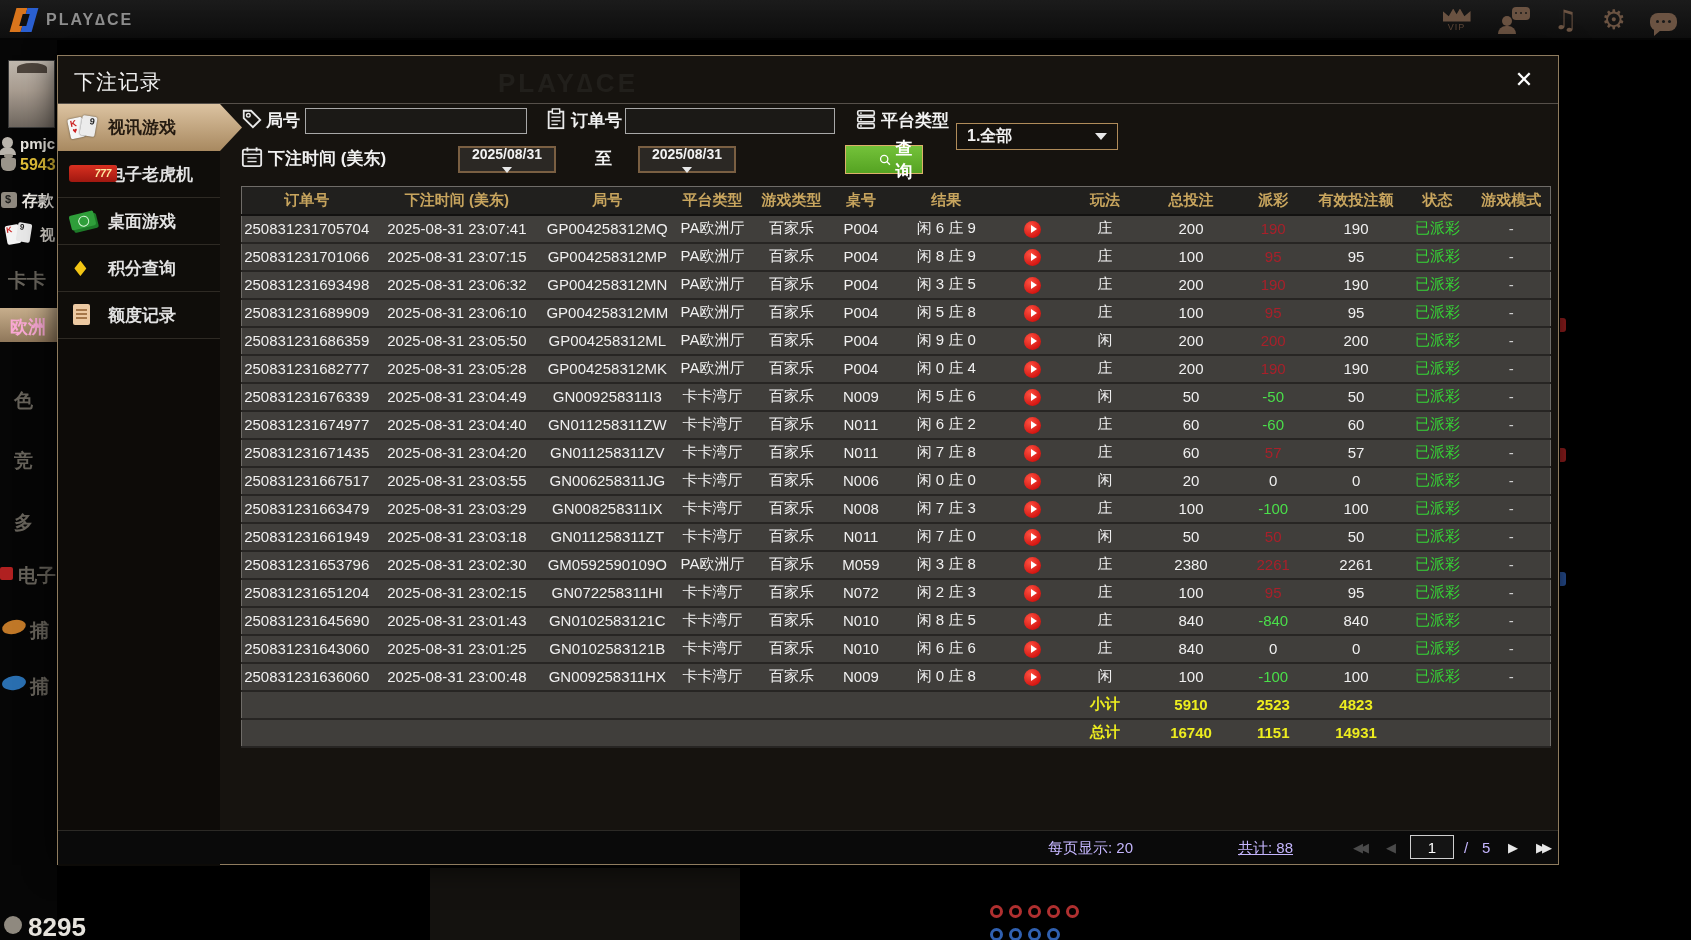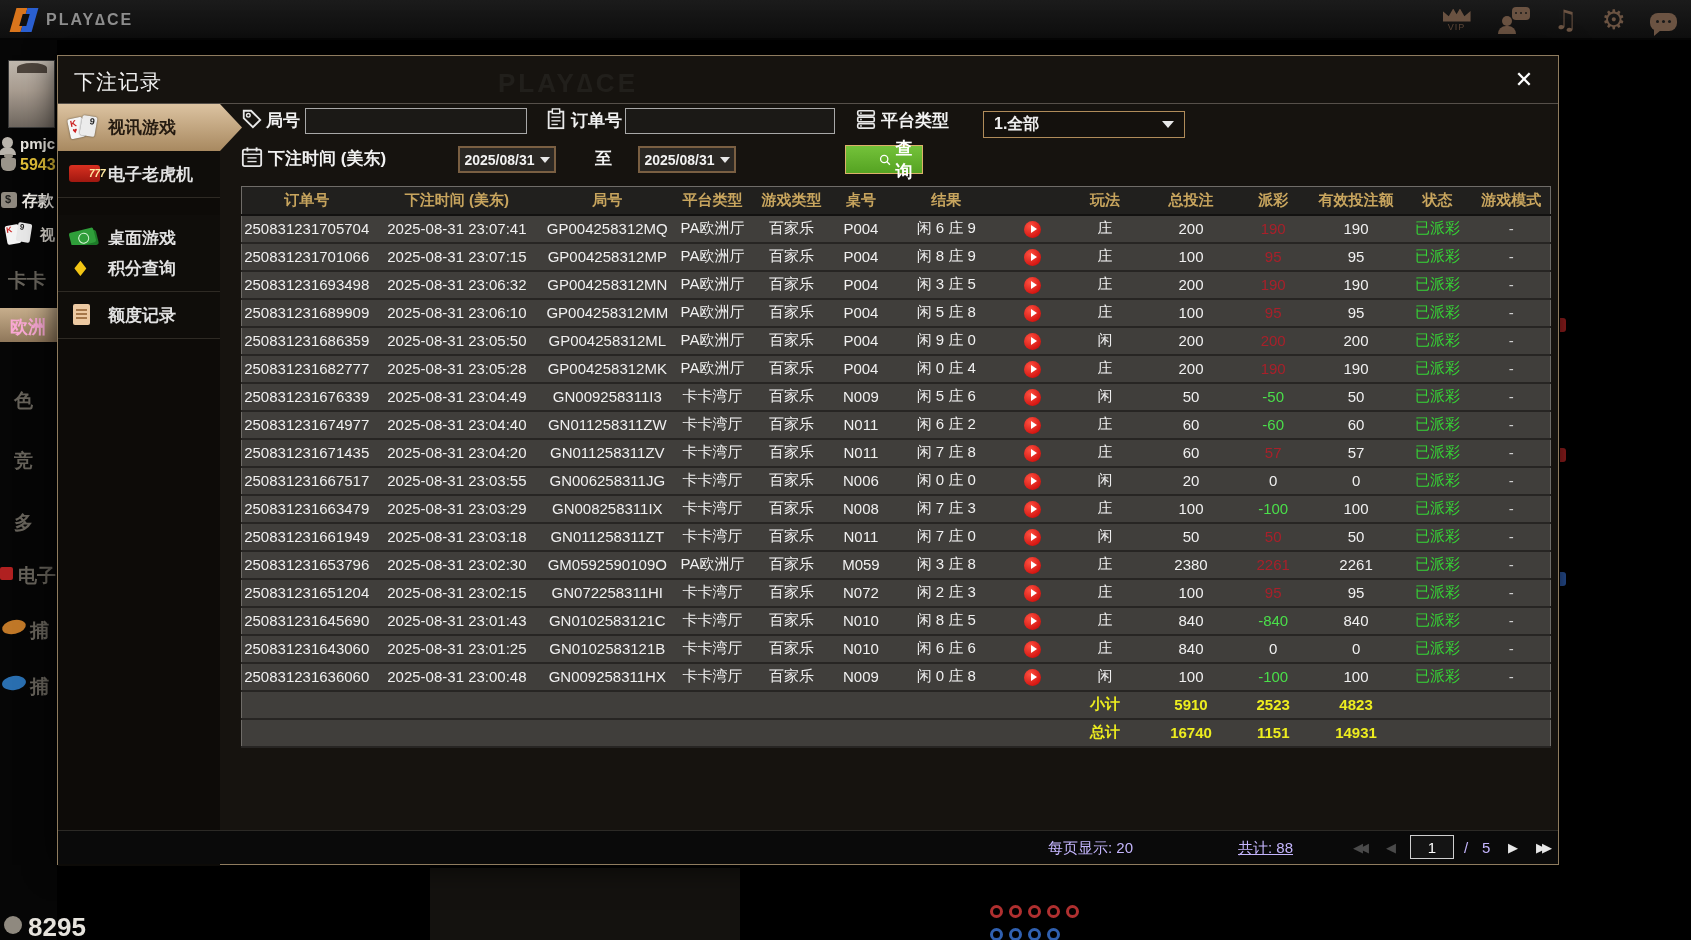--- a/index.html
+++ b/index.html
@@ -91,42 +91,42 @@
     clip-path:polygon(0 0,162px 0,184px 50%,162px 100%,0 100%); }
   .tab.active .tab-label { color:#241a10; }
   .tab-ico { width:30px; height:26px; position:relative; flex:0 0 30px; }
   .tc1 { position:absolute; left:1px; top:3px; width:15px; height:20px; background:#f6f6f6; border-radius:2px;
     transform:rotate(-12deg); box-shadow:0 0 2px rgba(0,0,0,.6); }
   .tc1::after { content:"K"; position:absolute; left:2px; top:0px; color:#c22; font-size:9px; font-weight:bold; }
   .tc1::before { content:"♥"; position:absolute; left:3px; top:8px; color:#c22; font-size:8px; }
   .tc2 { position:absolute; left:13px; top:1px; width:15px; height:20px; background:#ececec; border-radius:2px;
     transform:rotate(10deg); box-shadow:0 0 2px rgba(0,0,0,.6); }
   .tc2::after { content:"9"; position:absolute; right:2px; top:0px; color:#222; font-size:9px; font-weight:bold; }
-  .slot777 { position:absolute; left:1px; top:4px; width:31px; height:17px; background:linear-gradient(#d93020,#a01810);
+  .slot777 { position:absolute; left:1px; top:4px; width:48px; height:17px; background:linear-gradient(#d93020,#a01810);
     border-radius:3px; color:#ffe9a0; font-size:10px; font-weight:bold; font-style:italic; text-align:center; line-height:17px;padding-left:20px; }
   .bills { position:absolute; left:2px; top:5px; width:25px; height:15px; background:#2f9e3a; border-radius:2px;
     transform:rotate(-14deg); box-shadow:2px 3px 0 #1d7a28; }
   .bills::after { content:""; position:absolute; left:8px; top:3px; width:9px; height:9px; border-radius:50%;
     border:1.5px solid #d8f5d8; }
   .gem { position:absolute; left:3px; top:2px; color:#f2c514; font-size:21px; font-family:"DejaVu Sans",sans-serif; }
   .doc { position:absolute; left:5px; top:2px; width:17px; height:21px; background:#ecc9a2; border-radius:2px; }
   .doc::after { content:""; position:absolute; left:3px; top:5px; width:11px; height:2px; background:#a5774a;
     box-shadow:0 4px 0 #a5774a, 0 8px 0 #a5774a; }
 
   
   .flt-label { color:#f2f2f2; font-weight:bold; font-size:17px; white-space:nowrap; }
   .flt-input { position:absolute; height:26px; background:#1b1916; border:1px solid #a8a8a8; color:#eee;
     font-size:14px; padding:0 6px; outline:none; }
   .select-box { position:absolute; height:27px; background:#14110d; border:1px solid #b08c5a;
     display:flex; align-items:center; justify-content:space-between; padding:0 10px; cursor:pointer; }
   .select-box .sel-val { color:#f0f0f0; font-size:16px; font-weight:bold; }
   .caret { width:0; height:0; border-left:6px solid transparent; border-right:6px solid transparent;
     border-top:7px solid #e8e8e8; }
   .date-box { position:absolute; width:98px; height:27px; background:#2b2824; border:2px solid #7a5f42;
-    display:flex; align-items:center; justify-content:center; gap:5px; cursor:pointer; }
+    display:flex; align-items:center; justify-content:center; gap:5px; cursor:pointer;flex-direction:column; }
   .date-box .date-val { color:#f2f2f2; font-size:14px; font-weight:bold; }
   .date-box .caret { border-left-width:5px; border-right-width:5px; border-top-width:6px; }
   #query-btn { position:absolute; width:78px; height:29px; background:linear-gradient(#74c23a,#55a322);
     border:1px solid #ddb06a; display:flex; align-items:center; justify-content:center; gap:4px; cursor:pointer;padding-left:33px; }
   #query-btn span { color:#fff; font-weight:bold; font-size:17px; }
   .flt-ico { position:absolute; width:22px; height:22px; }
 
   
   #bet-table { position:absolute; left:183px; top:130px; width:1310px; border-collapse:collapse;
     table-layout:fixed; border:1px solid #6f6c68; }
@@ -245,21 +245,21 @@
             <div class="tc2"></div>
           </div>
         <div class="tab-label">视讯游戏</div>
       </div>
       <div class="tab" style="top:47px;">
         <div class="tab-ico">
             <div class="slot777">777</div>
           </div>
         <div class="tab-label">电子老虎机</div>
       </div>
-      <div class="tab" style="top:111px;">
+      <div class="tab" style="top:94px;">
         <div class="tab-ico">
             <div class="bills"></div>
           </div>
         <div class="tab-label">桌面游戏</div>
       </div>
       <div class="tab" style="top:141px;">
         <div class="tab-ico">
             <div class="gem">♦</div>
           </div>
         <div class="tab-label">积分查询</div>
@@ -291,21 +291,21 @@
 
     <svg class="flt-ico" style="left:797px; top:52px;" viewBox="0 0 24 24">
       <rect x="3" y="3" width="18" height="5" rx="1.5" fill="none" stroke="#e8e8e8" stroke-width="1.8"></rect>
       <rect x="3" y="10" width="18" height="5" rx="1.5" fill="none" stroke="#e8e8e8" stroke-width="1.8"></rect>
       <rect x="3" y="17" width="18" height="5" rx="1.5" fill="none" stroke="#e8e8e8" stroke-width="1.8"></rect>
       <circle cx="6.5" cy="5.5" r="1" fill="#e8e8e8"></circle>
         <circle cx="6.5" cy="12.5" r="1" fill="#e8e8e8"></circle>
         <circle cx="6.5" cy="19.5" r="1" fill="#e8e8e8"></circle>
     </svg>
     <div class="abs flt-label" style="left:823px; top:53px;">平台类型</div>
-    <div class="select-box" style="left:898px; top:55px; width:202px;margin-left:27px;">
+    <div class="select-box" style="left:898px; top:67px; width:162px;">
       <span class="sel-val">1.全部</span>
       <span class="caret"></span>
     </div>
 
     <svg class="flt-ico" style="left:183px; top:90px;" viewBox="0 0 24 24">
       <rect x="2" y="4" width="20" height="18" rx="2" fill="none" stroke="#e8e8e8" stroke-width="2"></rect>
       <line x1="7" y1="1.5" x2="7" y2="6" stroke="#e8e8e8" stroke-width="2"></line>
       <line x1="17" y1="1.5" x2="17" y2="6" stroke="#e8e8e8" stroke-width="2"></line>
       <line x1="2" y1="9" x2="22" y2="9" stroke="#e8e8e8" stroke-width="1.5"></line>
       <line x1="7" y1="13" x2="17" y2="13" stroke="#e8e8e8" stroke-width="1.5"></line>

